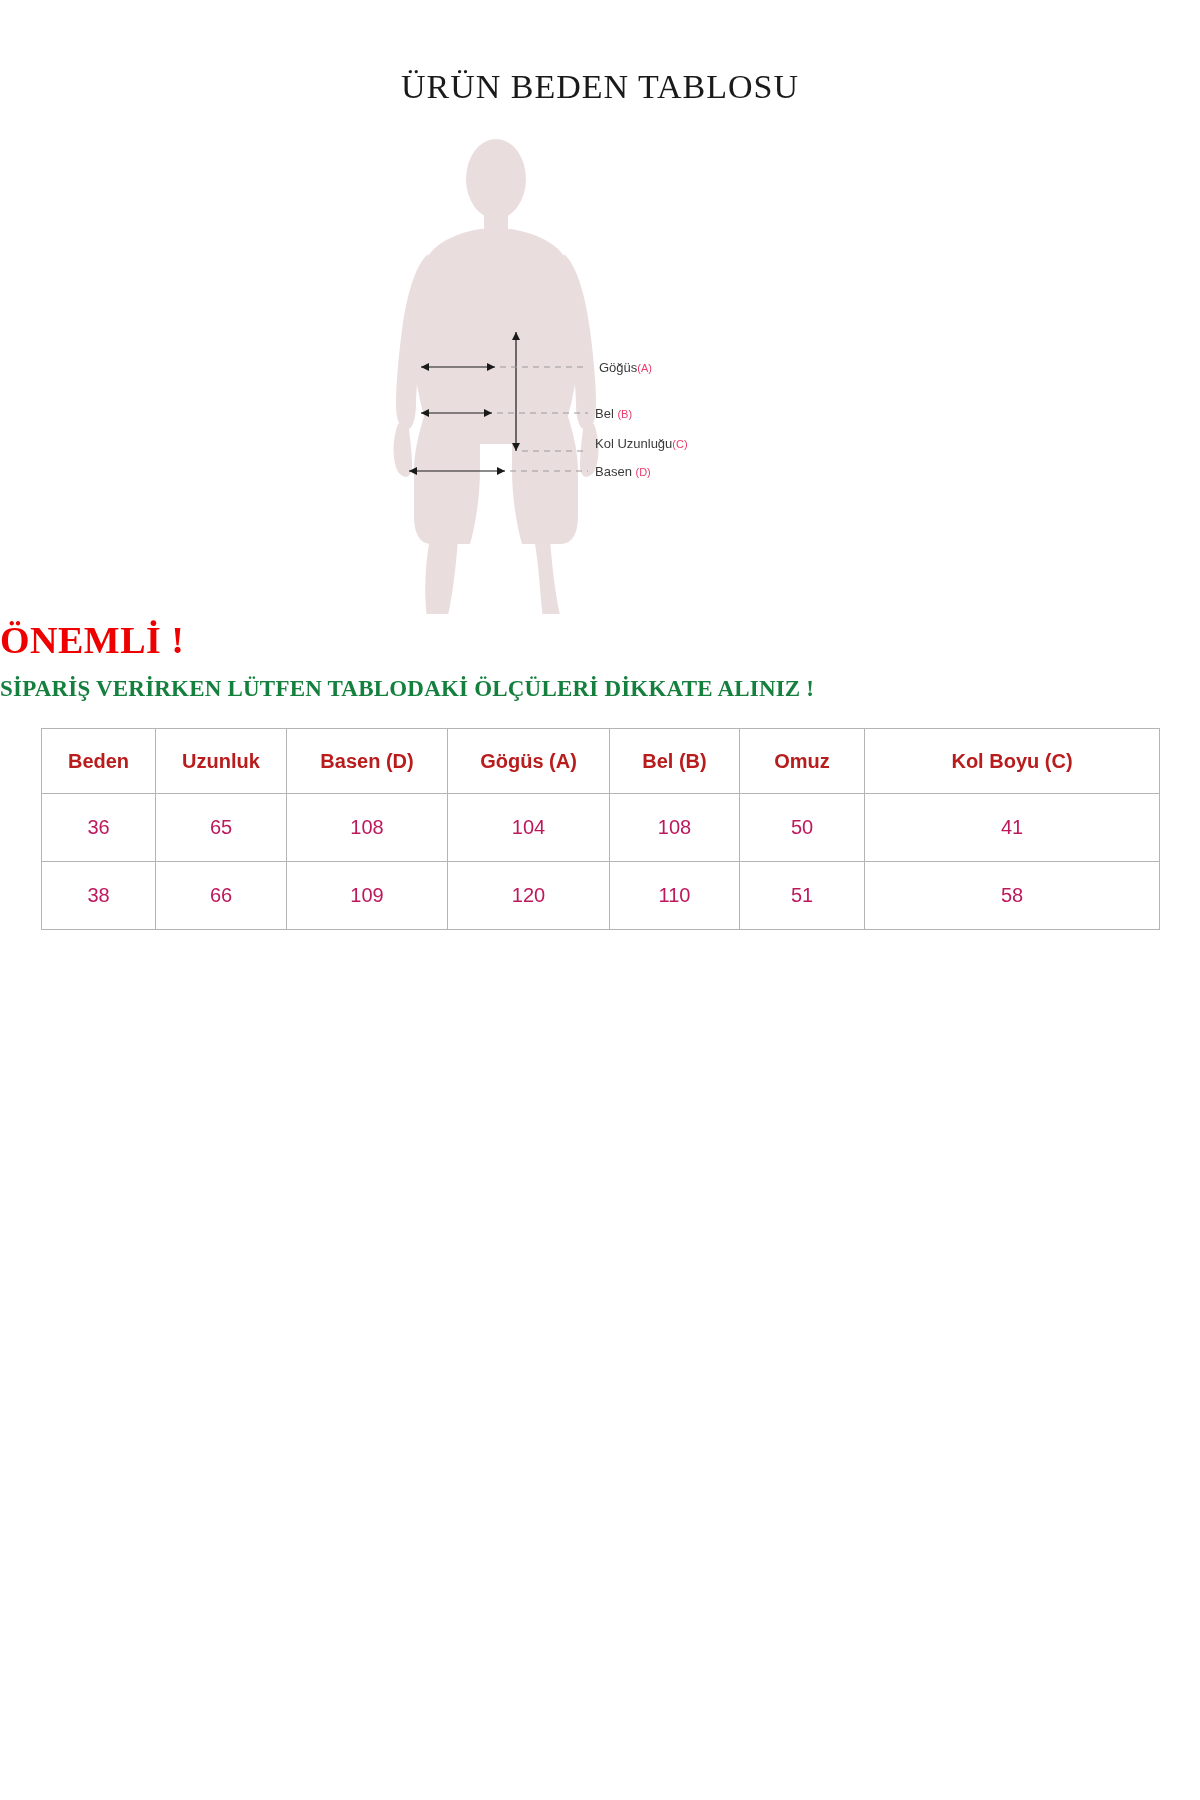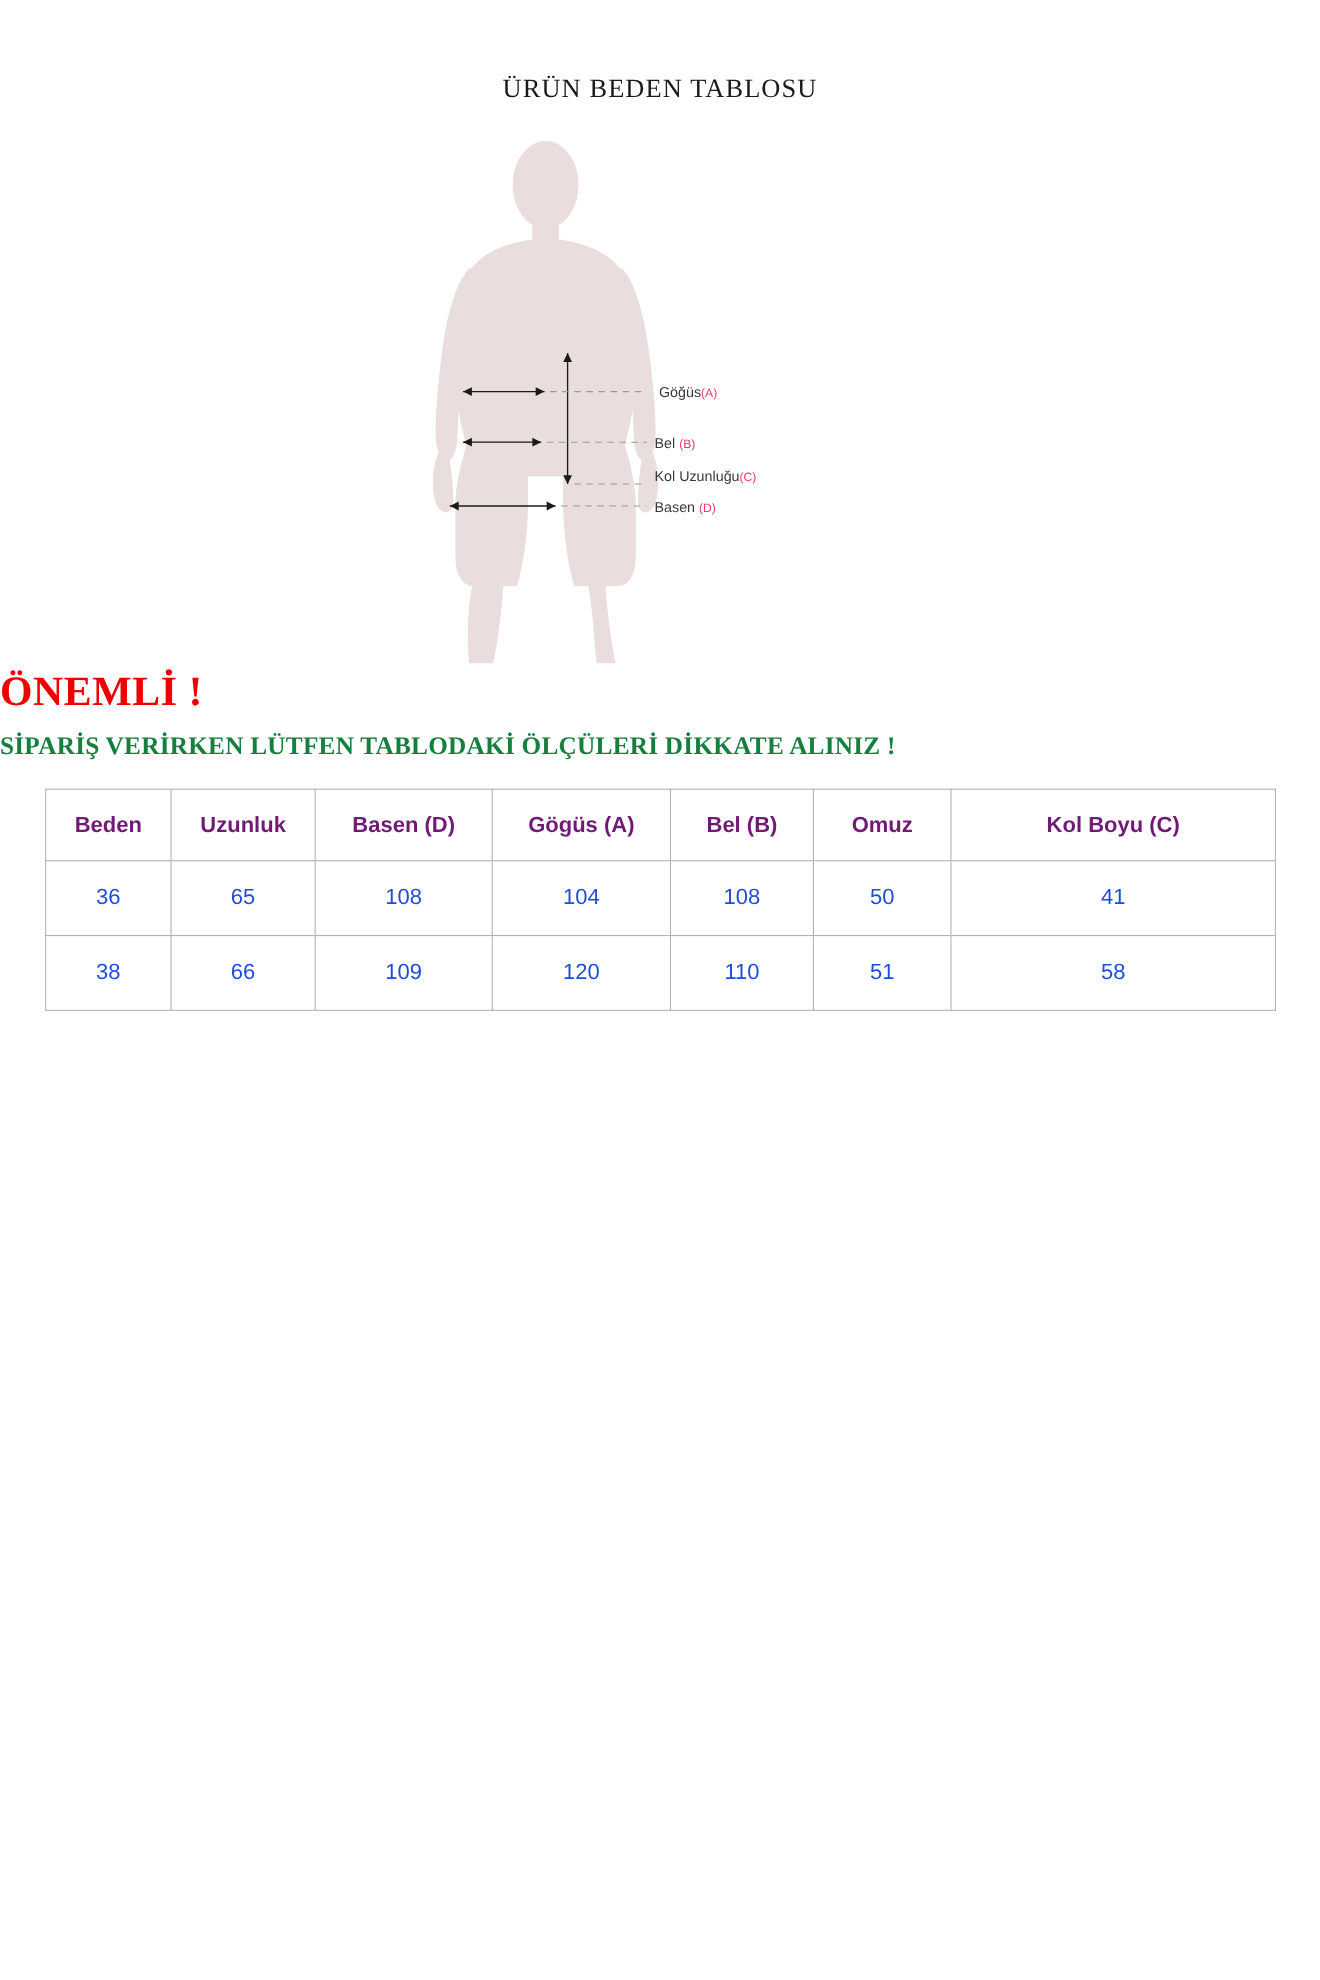--- a/index.html
+++ b/index.html
@@ -18,21 +18,21 @@
 
   .page {
     width: 1200px;
     height: 1800px;
     position: relative;
   }
 
   
   .title {
     font-family: "Liberation Serif", serif;
-    font-size: 24px;
+    font-size: 34px;
     letter-spacing: 1px;
     text-align: center;
     color: #1a1a1a;
     padding-top: 68px;
     font-weight: 400;
   }
 
   
   .figure-wrap {
     position: relative;
@@ -81,27 +81,27 @@
   table.size-table th,
   table.size-table td {
     border: 1px solid #b4b4b4;
     text-align: center;
     font-family: "Liberation Sans", sans-serif;
   }
   table.size-table th {
     font-size: 20px;
     font-weight: bold;
     height: 62px;
-    color: #701a75;
+    color: #b91c1c;
   }
   table.size-table td {
     font-size: 20px;
     font-weight: normal;
     height: 65px;
-    color: #1d4ed8;
+    color: #be185d;
   }
   col.c0 { width: 114px; }
   col.c1 { width: 131px; }
   col.c2 { width: 161px; }
   col.c3 { width: 162px; }
   col.c4 { width: 130px; }
   col.c5 { width: 125px; }
   col.c6 { width: 295px; }
 
   

